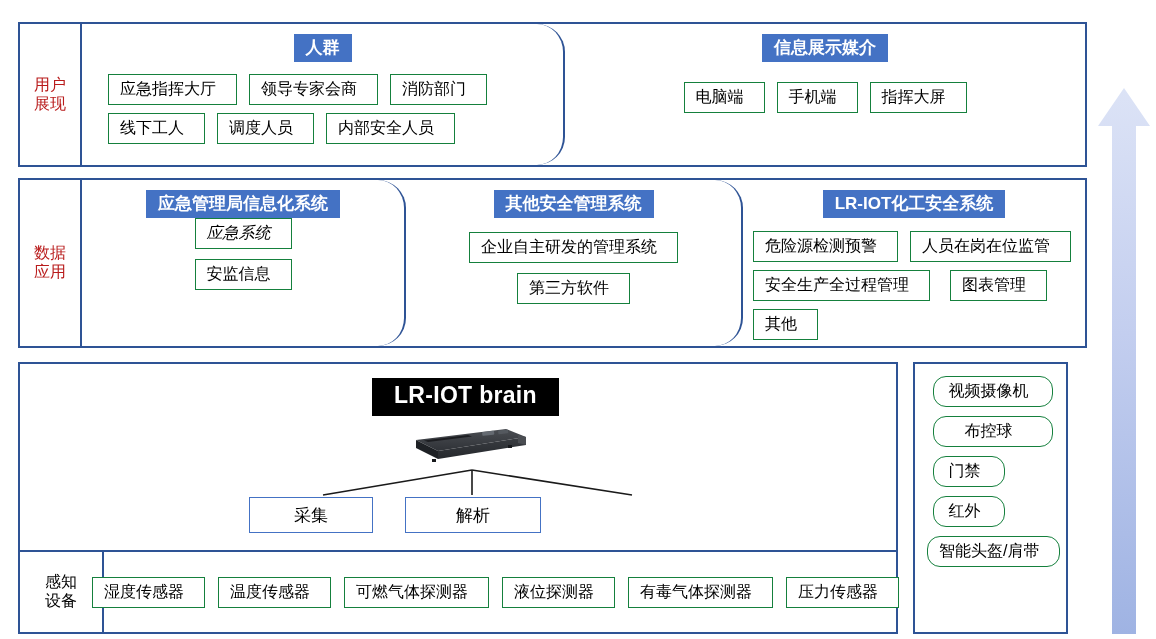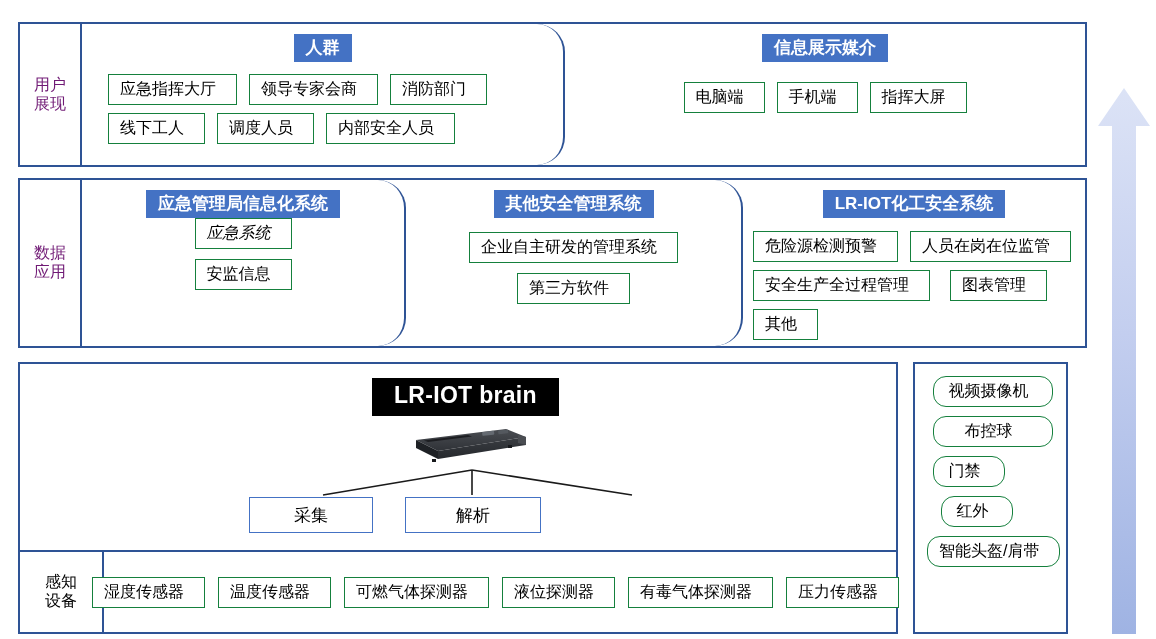--- a/index.html
+++ b/index.html
@@ -29,21 +29,21 @@
     left: 0;
     top: 0;
     bottom: 0;
     width: 62px;
     border-right: 2px solid #2E5395;
     box-sizing: border-box;
     display: flex;
     align-items: center;
     justify-content: center;
     font-size: 16px;
-    color: #701a75;
+    color: #b91c1c;
     line-height: 1.18;
     text-align: center;
   }
   .rowlabel .stacked {
     width: 2.2em;
     word-break: break-all;
   }
 
   
   .chip {
@@ -191,21 +191,21 @@
     display: block;
     margin-bottom: 9px;
     text-align: center;
     font-size: 16px;
     border-radius: 13px;
   }
   #panel-devices .dev:last-child { margin-bottom: 0; }
   .dev-w-0 { width: 120px; margin-left: 8px; }
   .dev-w-1 { width: 120px; margin-left: 8px; }
   .dev-w-2 { width: 72px;  margin-left: 8px; }
-  .dev-w-3 { width: 72px;  margin-left: 16px; }
+  .dev-w-3 { width: 72px;  margin-left: 8px; }
   .dev-w-4 { width: 133px; margin-left: 2px; }
 
   
   #growth-arrow {
     position: absolute;
     left: 1098px;
     top: 88px;
     width: 52px;
     height: 546px;
   }

